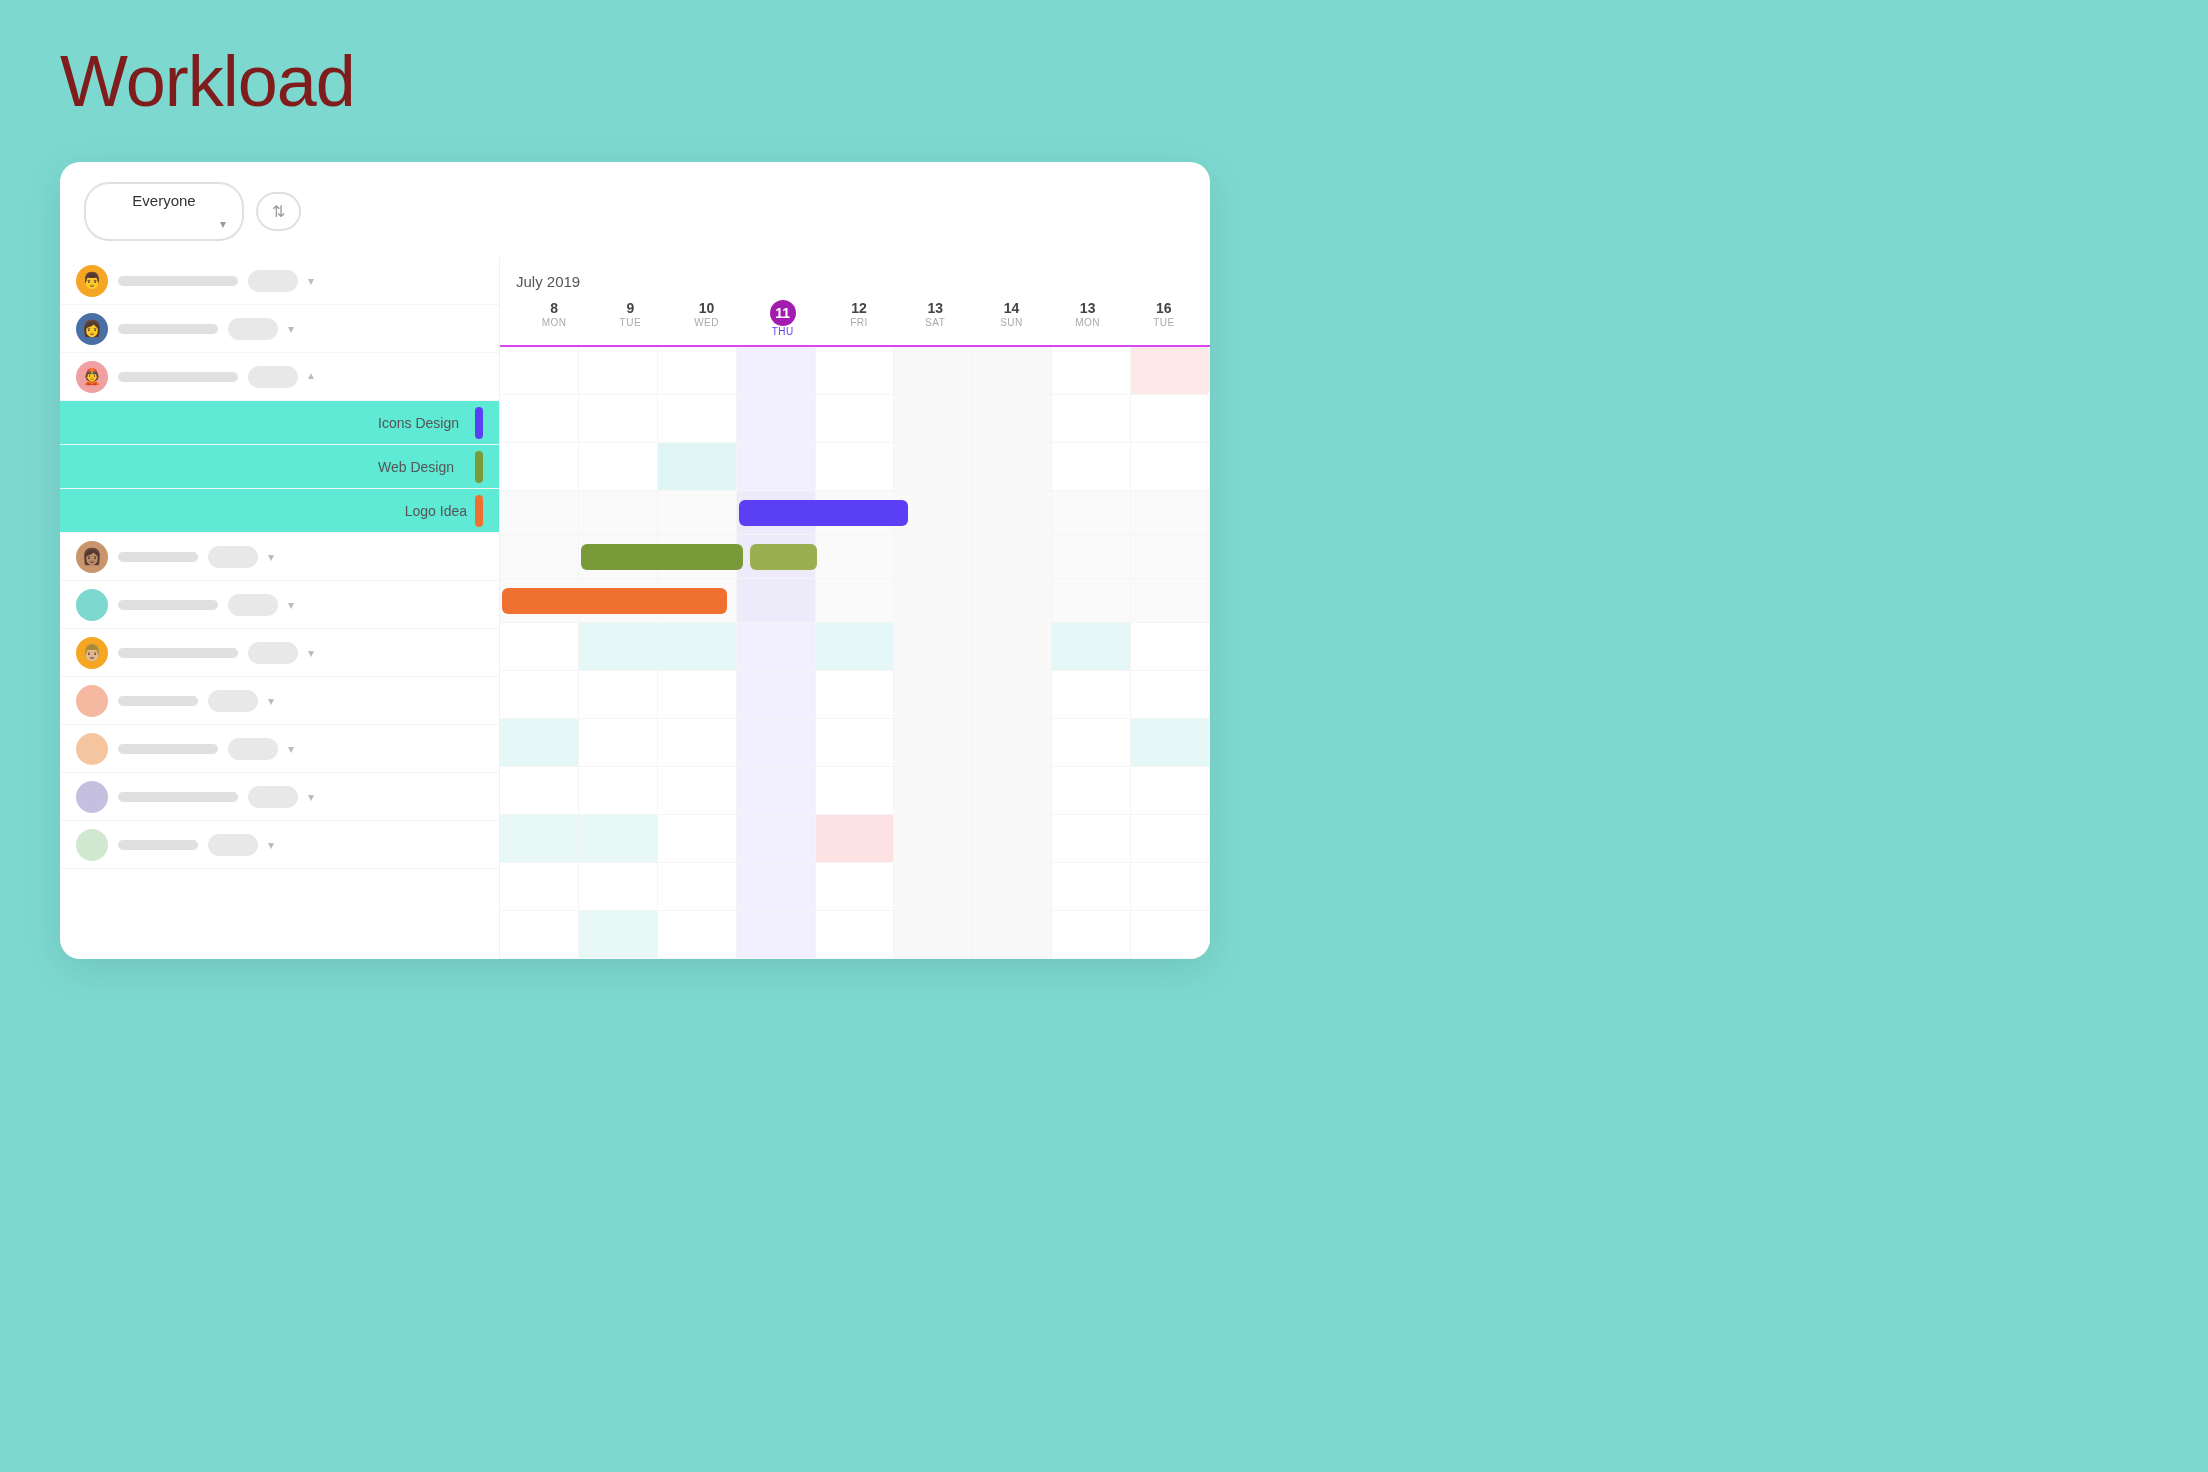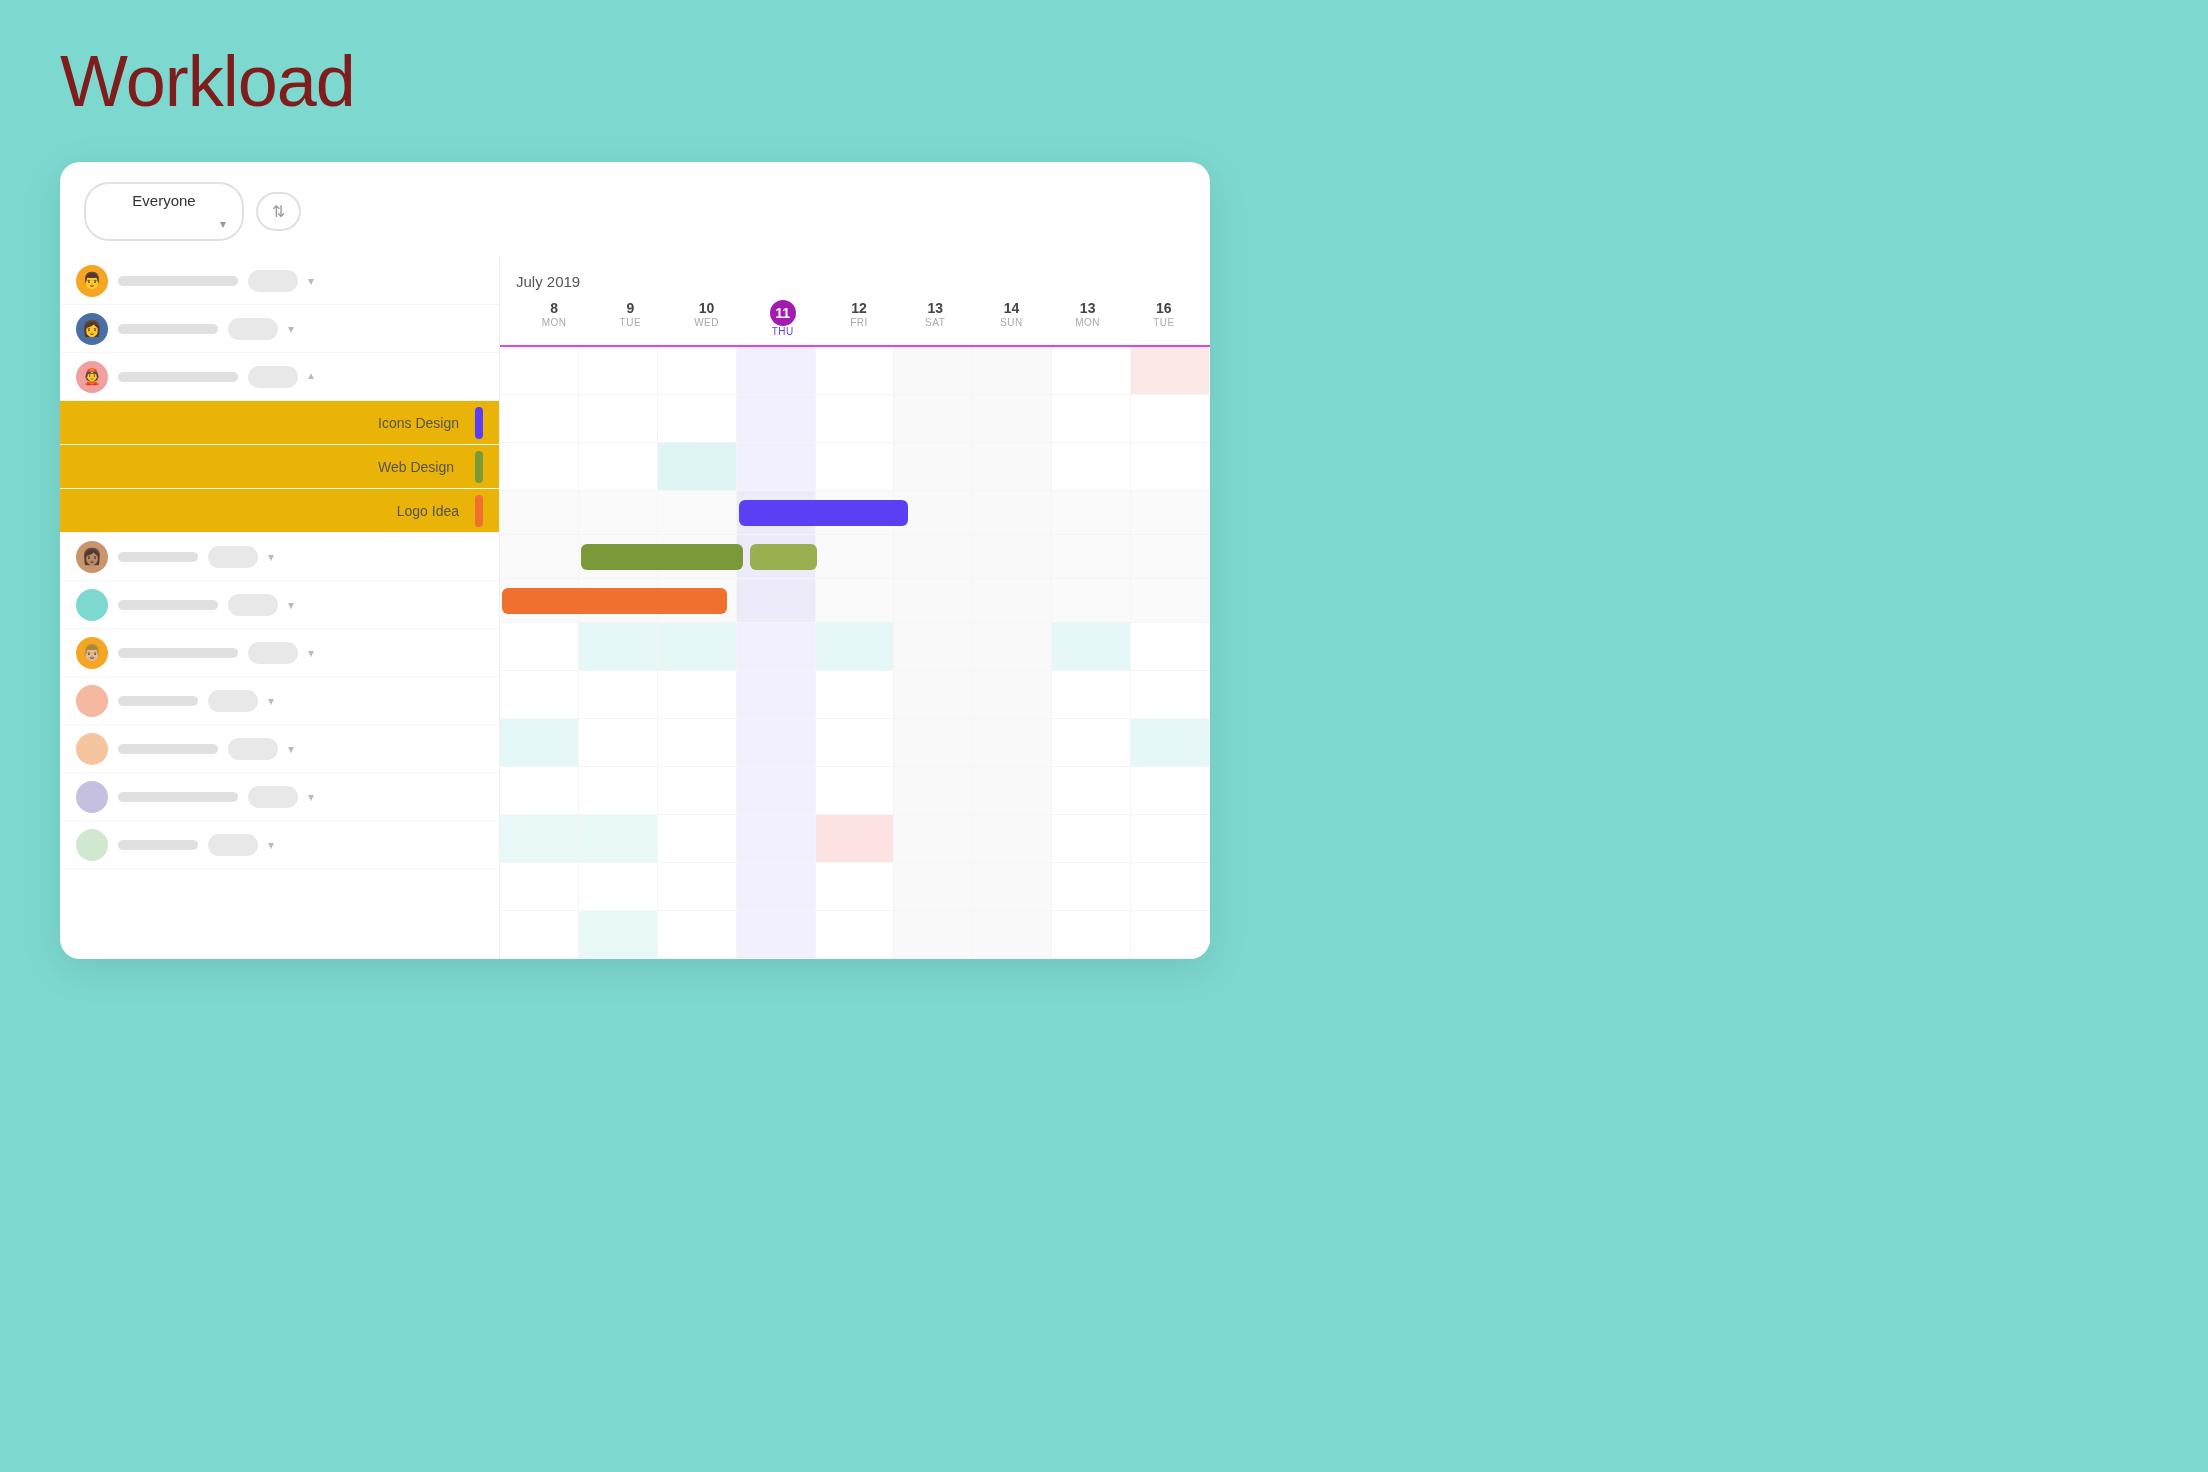--- a/index.html
+++ b/index.html
@@ -89,21 +89,21 @@
     .sidebar-row {
       display: flex;
       align-items: center;
       padding: 0 16px;
       height: 48px;
       border-bottom: 1px solid #f5f5f5;
       gap: 10px;
     }
 
     .sidebar-row.task-group {
-      background: #eab308;
+      background: #5eead4;
       height: 44px;
     }
 
     .avatar {
       width: 32px;
       height: 32px;
       border-radius: 50%;
       flex-shrink: 0;
       display: flex;
       align-items: center;
@@ -314,21 +314,21 @@
           <div class="task-indicator purple"></div>
         </div>
       </div>
       <div class="sidebar-row task-group">
         <div style="flex:1; display:flex; align-items:center; justify-content:flex-end; gap:13px;">
           <span class="task-label">Web Design</span>
           <div class="task-indicator olive"></div>
         </div>
       </div>
       <div class="sidebar-row task-group">
-        <div style="flex:1; display:flex; align-items:center; justify-content:flex-end; gap:8px;">
+        <div style="flex:1; display:flex; align-items:center; justify-content:flex-end; gap:0;">
           <span class="task-label">Logo Idea</span>
           <div class="task-indicator orange-ind"></div>
         </div>
       </div>
 
       <div class="sidebar-row">
         <div class="avatar brown">👩🏽</div>
         <div class="name-bar short"></div>
         <div class="tag-bar"></div>
         <span class="chevron-down">▾</span>

